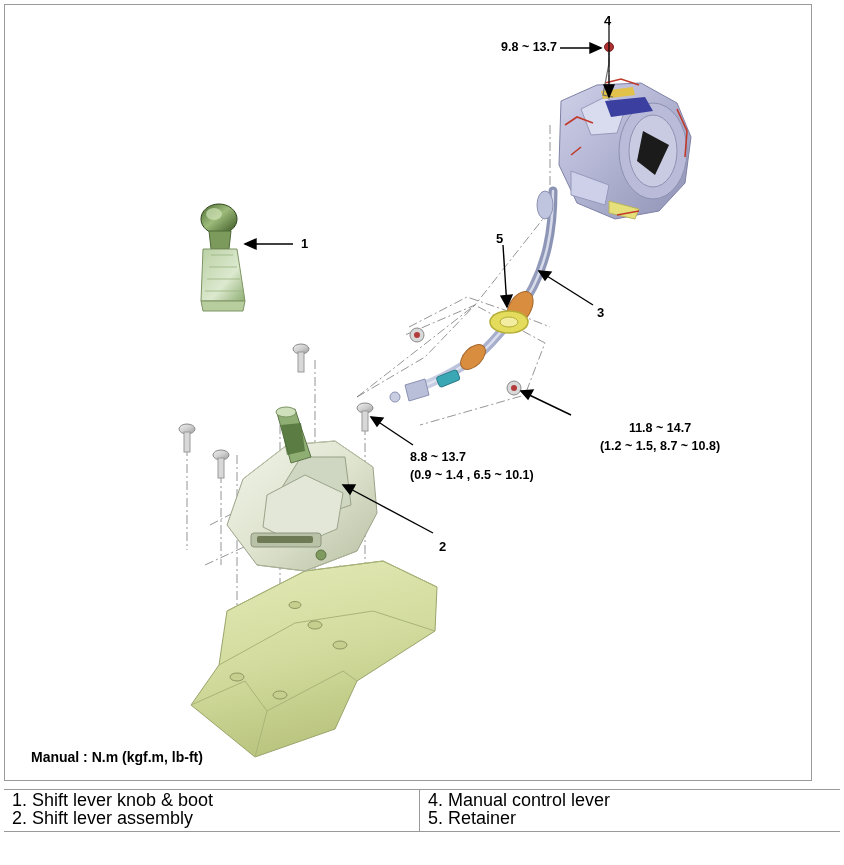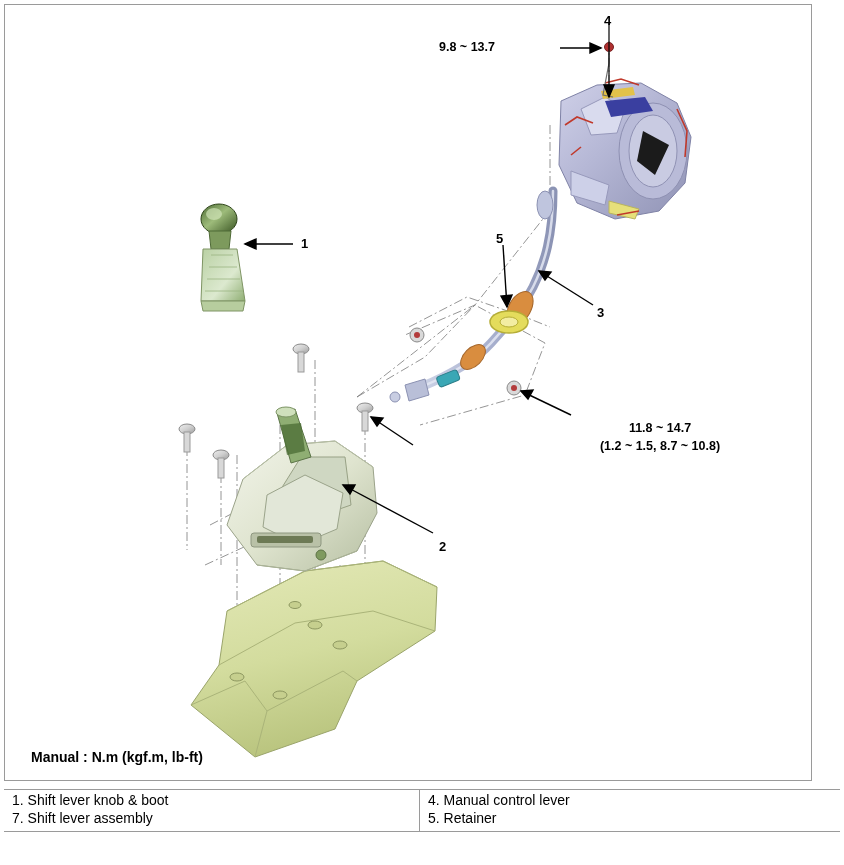--- a/index.html
+++ b/index.html
@@ -32,21 +32,21 @@
     color: #000;
     white-space: nowrap;
   }
   .torque-label {
     position: absolute;
     font-size: 12.5px;
     font-weight: bold;
     color: #000;
     line-height: 1.45;
     white-space: nowrap;
-    text-align: center;
+    text-align: right;
   }
   .torque-note {
     position: absolute;
     left: 26px;
     top: 744px;
     font-size: 14px;
     font-weight: bold;
     color: #000;
   }
   svg.overlay {
@@ -72,21 +72,21 @@
     padding: 1px 0 4px 0;
   }
   .legend-col.left {
     width: 416px;
     border-right: 1px solid #9a9a9a;
   }
   .legend-col.right {
     width: 420px;
   }
   .legend-item {
-    font-size: 14px;
+    font-size: 18px;
     color: #000;
     line-height: 18px;
     padding-left: 8px;
     white-space: nowrap;
   }
 </style>
 </head>
 <body>
 
 <div id="page">
@@ -277,33 +277,37 @@
     <div class="callout-num" style="left:296px; top:231px;">1</div>
     <div class="callout-num" style="left:434px; top:534px;">2</div>
     <div class="callout-num" style="left:592px; top:300px;">3</div>
     <div class="callout-num" style="left:599px; top:8px;">4</div>
     <div class="callout-num" style="left:491px; top:226px;">5</div>
 
     <div class="torque-label" style="left:372px; top:33px; width:180px;">
       <div>9.8 ~ 13.7</div>
     </div>
 
+    <div class="torque-label" style="left:405px; top:443px; width:170px; text-align:left;">
+      <div>8.8 ~ 13.7</div>
+      <div>(0.9 ~ 1.4 , 6.5 ~ 10.1)</div>
+    </div>
 
     <div class="torque-label" style="left:565px; top:414px; width:180px; text-align:center;">
       <div>11.8 ~ 14.7</div>
       <div>(1.2 ~ 1.5, 8.7 ~ 10.8)</div>
     </div>
 
     <div class="torque-note">Manual : N.m (kgf.m, lb-ft)</div>
   </div>
 
   <div id="legend">
     <div class="legend-col left">
       <div class="legend-item">1. Shift lever knob &amp; boot</div>
-      <div class="legend-item">7. Shift lever assembly</div>
+      <div class="legend-item">2. Shift lever assembly</div>
     </div>
     <div class="legend-col right">
       <div class="legend-item">4. Manual control lever</div>
       <div class="legend-item">5. Retainer</div>
     </div>
   </div>
 
 </div>
 
 </body></html>

